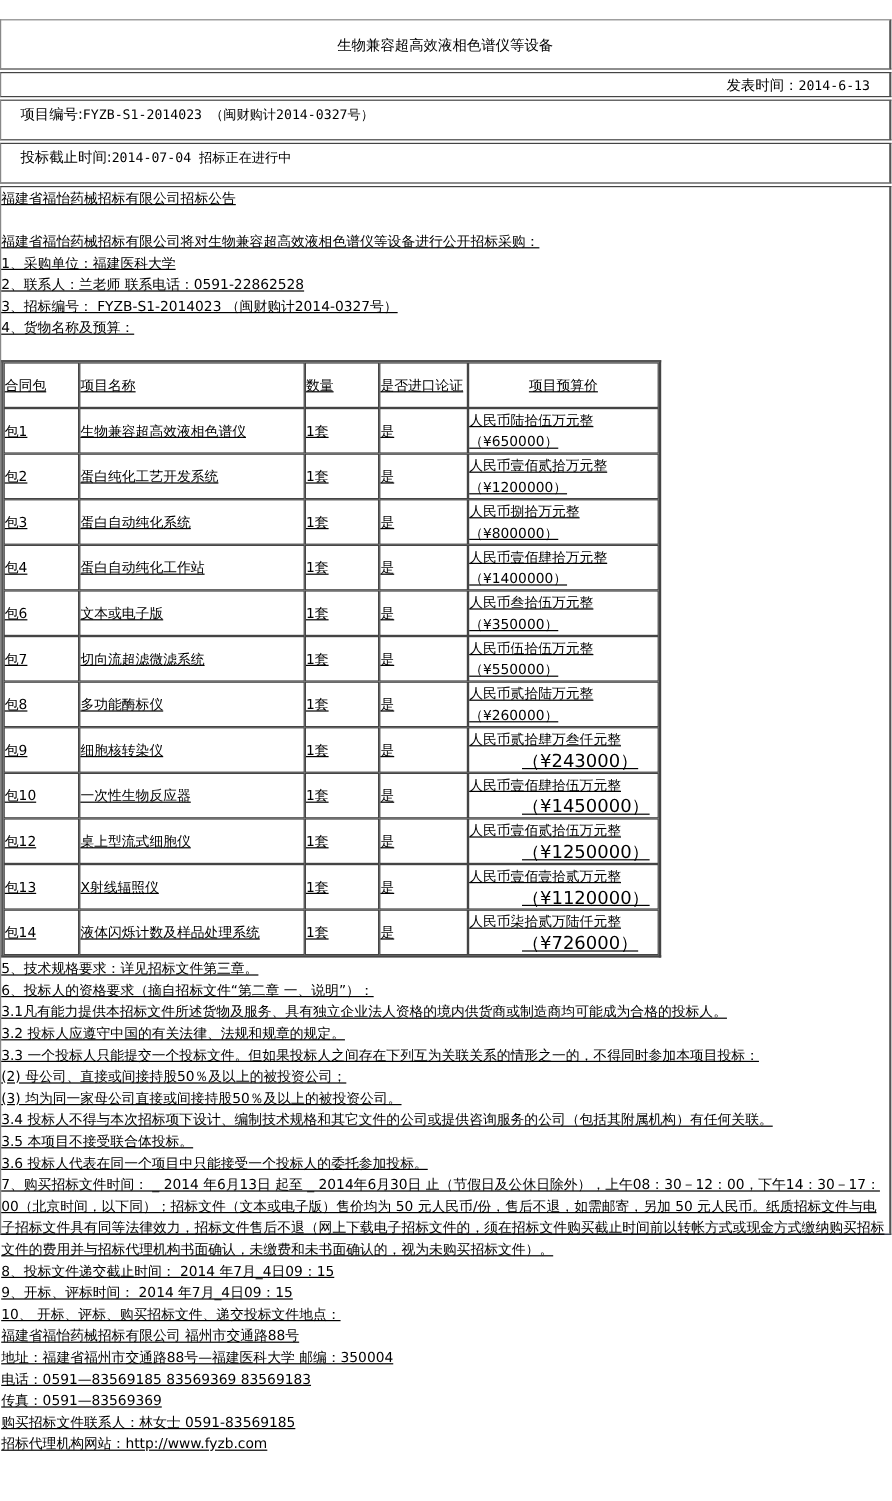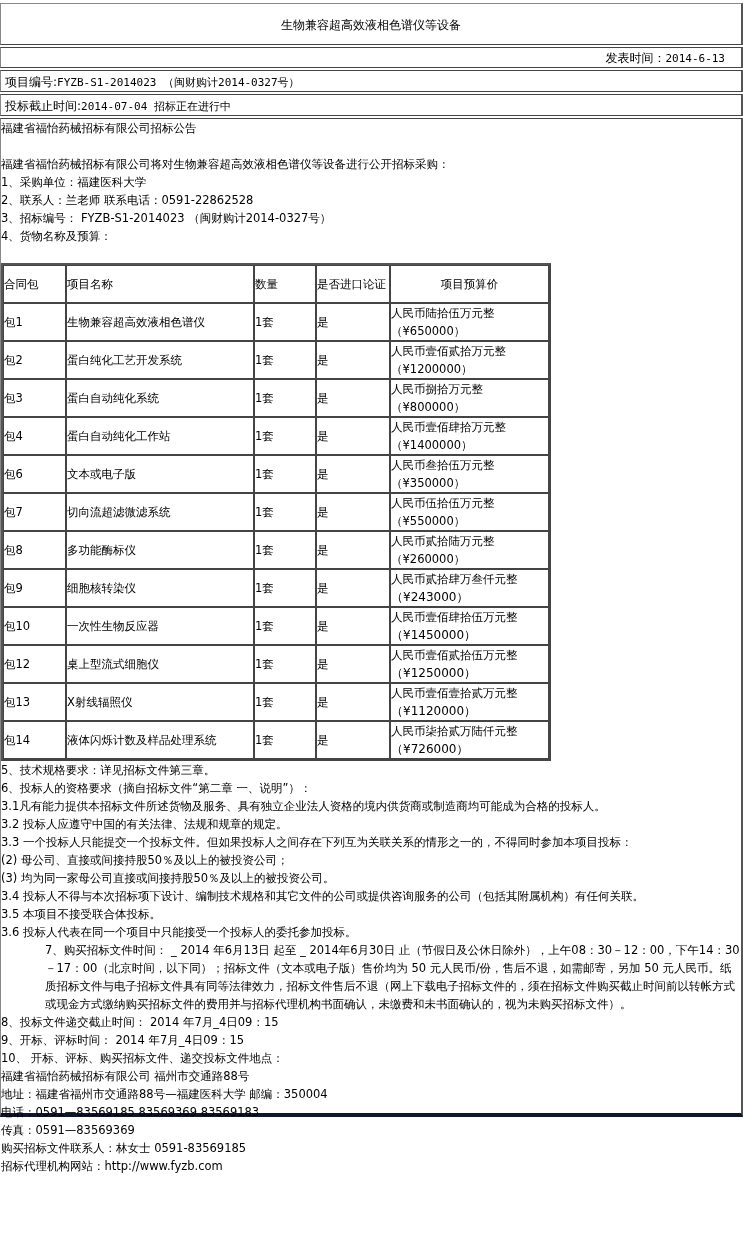--- a/index.html
+++ b/index.html
@@ -17,57 +17,57 @@
       border-collapse: separate;
     }
     .row {
       box-sizing: border-box;
       border: 1px solid #444;
       border-right: 2px solid #555;
       border-left: 1px solid #888;
       margin-top: 2px;
       background: #fff;
     }
-    .row:first-child { margin-top: 3px; }
+    .row:first-child { margin-top: 16px; }
     .title-row {
       height: 42px;
       line-height: 42px;
       text-align: center;
       font-size: 12px;
       border-top: 1px solid #888;
     }
     .date-row {
       height: 21px;
       line-height: 20px;
       text-align: right;
       padding-right: 16px;
     }
     .info-row {
-      height: 22px;
+      height: 34px;
       line-height: 22px;
-      padding-left: 4px;
+      padding-left: 16px;
     }
     .mono { font-family: "DejaVu Sans Mono", "Liberation Mono", monospace; font-size: 11px; }
     .content-row {
       padding: 0;
-      border-bottom: 4px solid #0f172a;
-      height: 999px;
+      border-bottom: 1px solid #0f172a;
+      height: 874px;
       box-sizing: border-box;
+      text-decoration: underline;
     }
     .line {
       height: 18px;
       line-height: 18px;
       white-space: nowrap;
       font-size: 11.5px;
     }
     .line.wrap {
       white-space: normal;
       height: auto;
       line-height: 18px;
-      padding-left: 44px;
     }
     .spacer { height: 18px; }
     table.goods {
       border-collapse: separate;
       border-spacing: 0;
       border-left: 2px solid #555;
       border-top: 2px solid #555;
       border-right: 2px solid #444;
       border-bottom: 2px solid #444;
       width: 550px;
@@ -81,21 +81,21 @@
       line-height: 18px;
     }
     table.goods tr.hdr td { height: 36px; }
     table.goods tr.single td { height: 18px; }
     table.goods tr.double td { height: 36px; }
     .c1 { width: 61px; margin-top: 28px; }
     .c2 { width: 186px; }
     .c3 { width: 60px; }
     .c4 { width: 72px; }
     .c5 { width: auto; text-align: center; }
-    .yen { font-size: 12px; }
+    .yen { font-size: 15px; margin-left: 44px; }
   </style>
 </head>
 <body>
 
 <div class="outer">
 
   <div class="row title-row">
     <span>生物兼容超高效液相色谱仪等设备</span>
   </div>
 

